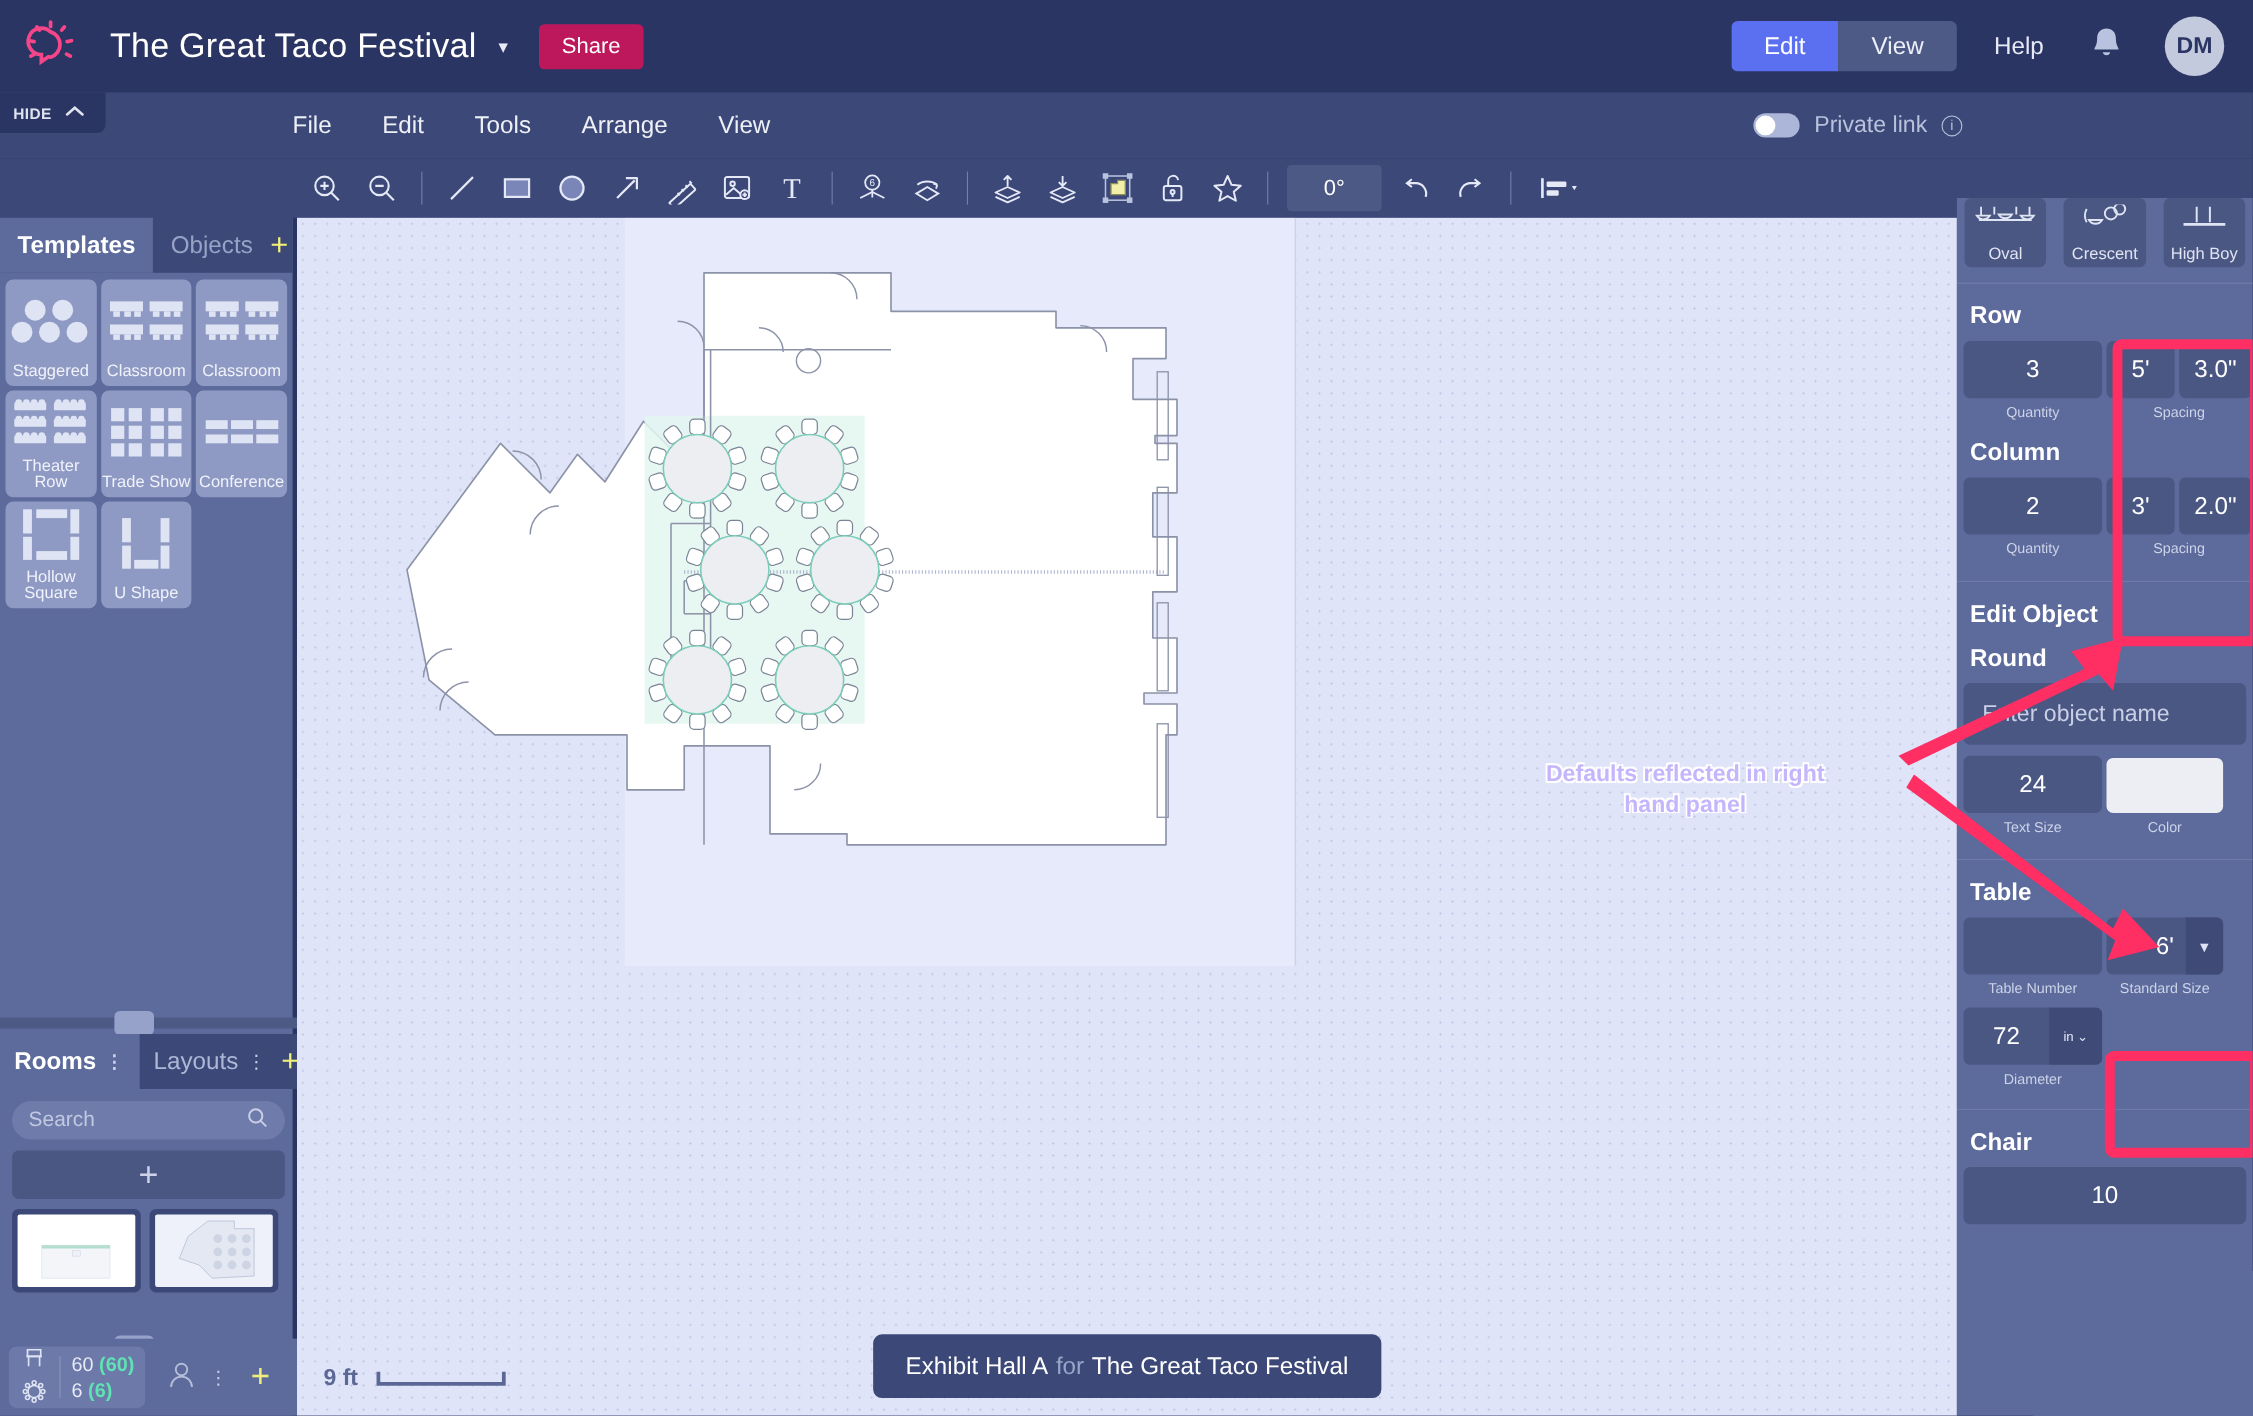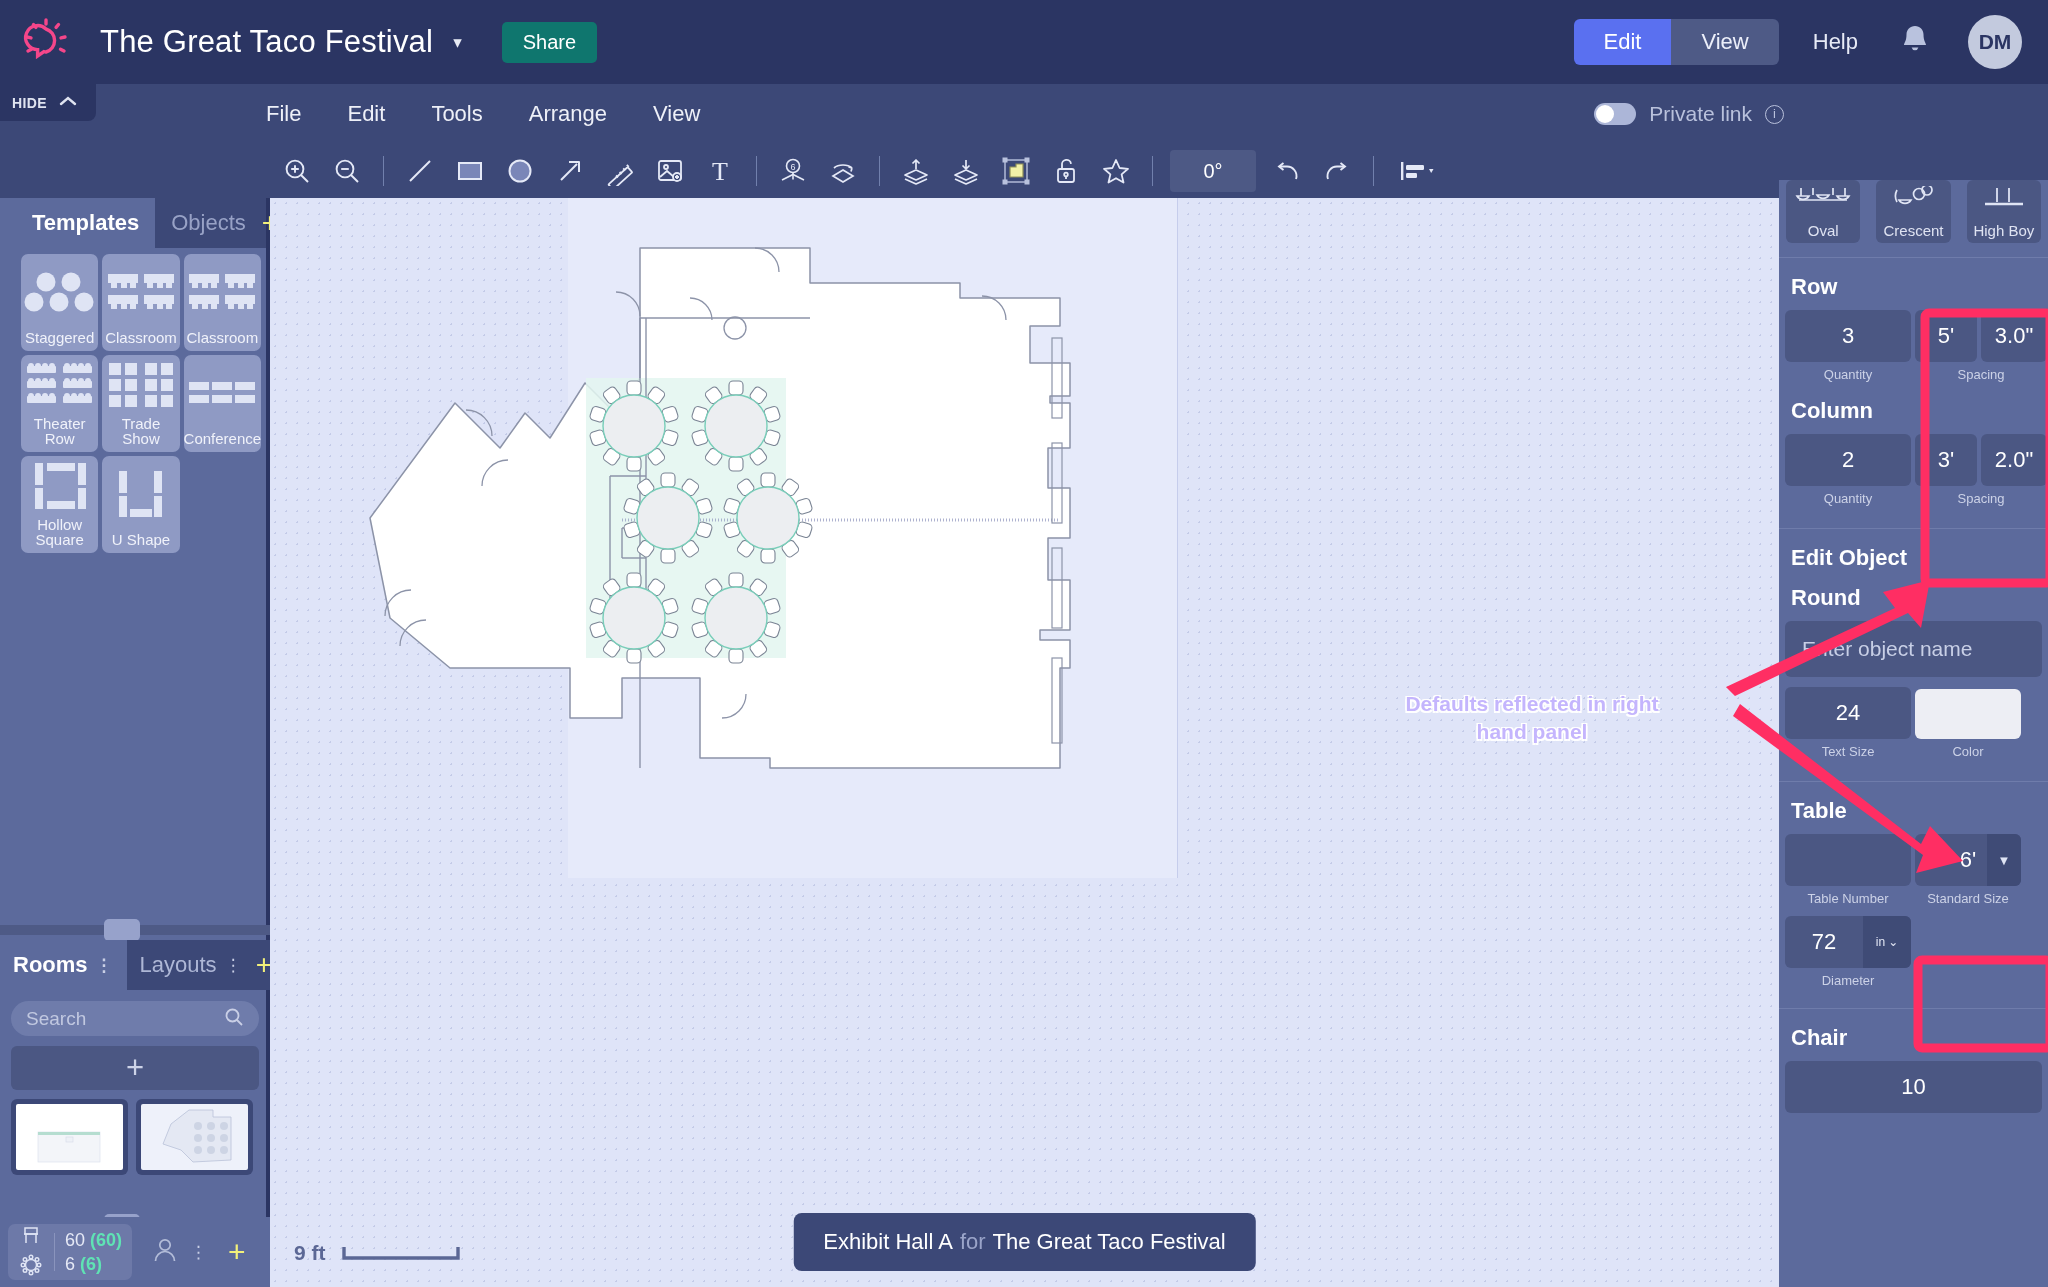--- a/index.html
+++ b/index.html
@@ -20,22 +20,22 @@
   .logo { width: 92px; height: 84px; display: flex; align-items: center; justify-content: center; }
   .logo svg { display: block; }
   .doc-title {
     color: #ffffff; font-size: 31px; font-weight: 400; letter-spacing: .2px;
     margin-left: 8px; white-space: nowrap;
   }
   .title-caret {
     margin-left: 20px; color: #e8ebf5; font-size: 17px; cursor: pointer;
   }
   .share-btn {
-    margin-left: 40px;
-    background: #0f766e; color: #fff;
+    margin-left: 28px;
+    background: #be185d; color: #fff;
     font-size: 20px; padding: 9px 21px; border-radius: 5px;
     border: none; cursor: pointer;
   }
   .top-right {
     position: absolute; right: 26px; top: 0; height: 84px;
     display: flex; align-items: center; gap: 0px;
   }
   .segctl { display: flex; border-radius: 6px; overflow: hidden; }
   .segctl .seg {
     font-size: 22px; padding: 10px 30px; cursor: pointer; border: none;
@@ -109,21 +109,20 @@
   .rot-field {
     width: 86px; height: 42px; background: #4d5985; border-radius: 4px;
     color: #fff; font-size: 20px; display: flex; align-items: center;
     justify-content: center; margin: 0 6px; cursor: text;
   }
 
   
   .leftpanel {
     position: absolute; left: 0; top: 198px; width: 266px; height: 1089px;
     background: #5c6a9c;
-    padding-left: 16px;
   }
   .tabsrow {
     display: flex; align-items: stretch; height: 50px; background: #3c4877;
   }
   .tab {
     display: flex; align-items: center; justify-content: center;
     font-size: 22px; cursor: pointer; padding: 0 16px;
   }
   .tab-active { background: #5c6a9c; color: #ffffff; font-weight: 700; }
   .tab-idle { color: #98a2c6; }

